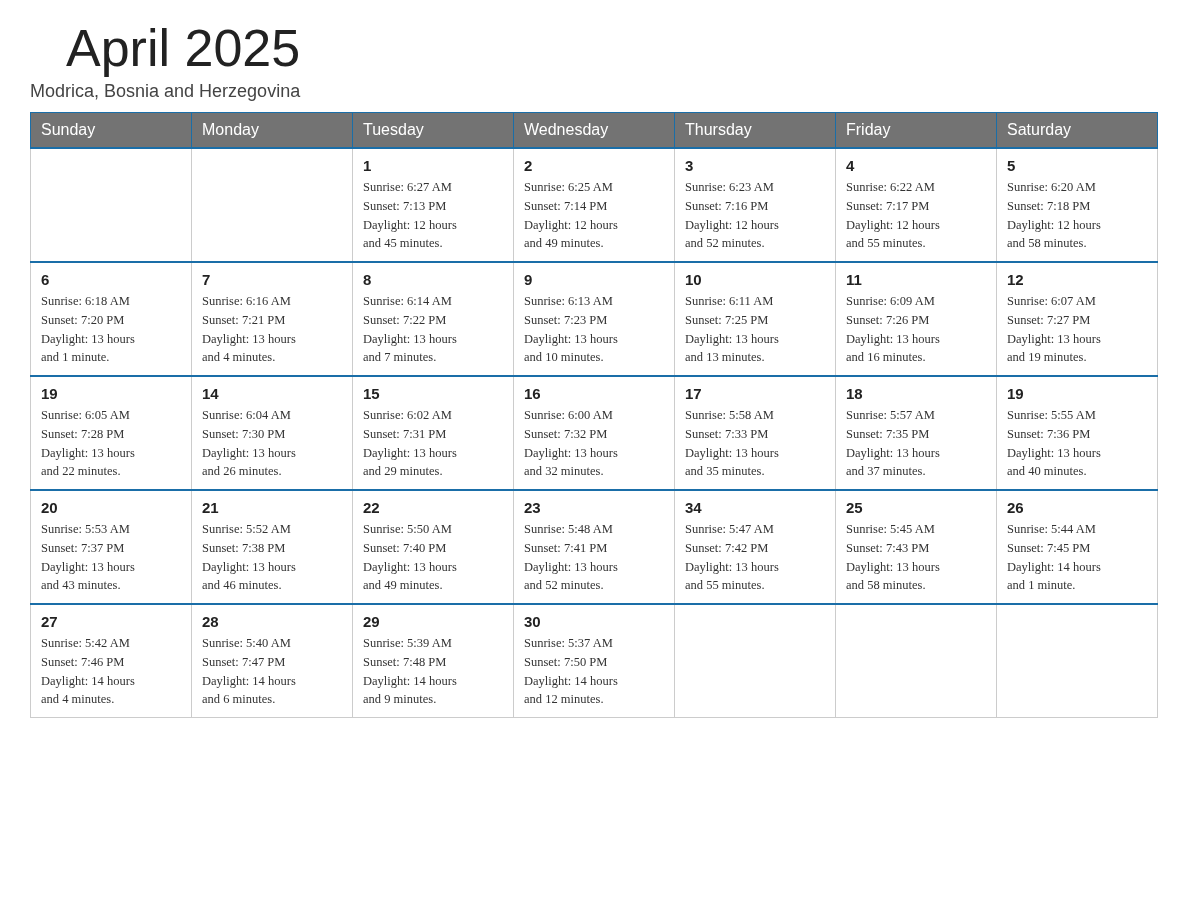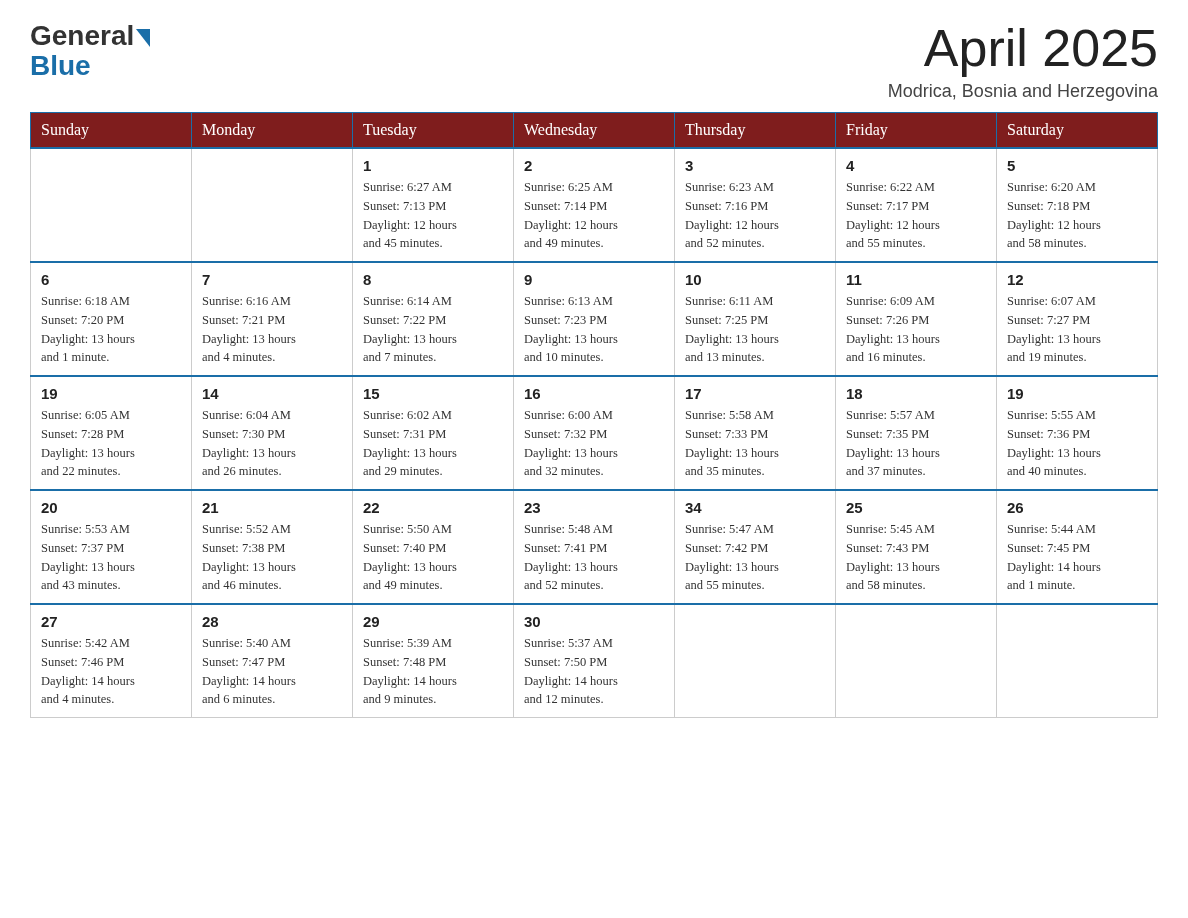--- a/index.html
+++ b/index.html
@@ -59,28 +59,27 @@
       font-size: 18px;
       color: #444;
       margin-top: 4px;
     }
     .calendar {
       width: 100%;
       border-collapse: collapse;
       margin-top: 10px;
     }
     .calendar th {
-      background-color: #7f1d1d;
+      background-color: #737373;
       color: #fff;
       text-align: left;
       padding: 8px 10px;
       font-size: 16px;
       font-weight: normal;
       border: 1px solid #1a6ea8;
-      font-family: Liberation Serif, serif;
     }
     .calendar td {
       vertical-align: top;
       padding: 8px 10px;
       border: 1px solid #ccc;
       font-size: 13px;
       color: #333;
       width: calc(100% / 7);
       min-height: 100px;
     }
@@ -101,27 +100,20 @@
       font-family: Liberation Serif, serif;
     }
     .week-row td {
       border-top: 2px solid #1a6ea8;
     }
   </style>
 </head>
 <body>
 
 <div class="header">
-  <div class="logo">
-    <div class="logo-text">
-      <span class="logo-general">General</span>
-      <span class="logo-blue-arrow"></span>
-    </div>
-    <span class="logo-blue">Blue</span>
-  </div>
   <div class="title-section">
     <div class="calendar-title">April 2025</div>
     <div class="calendar-subtitle">Modrica, Bosnia and Herzegovina</div>
   </div>
 </div>
 
 <table class="calendar">
   <thead>
     <tr>
     <th>Sunday</th>

